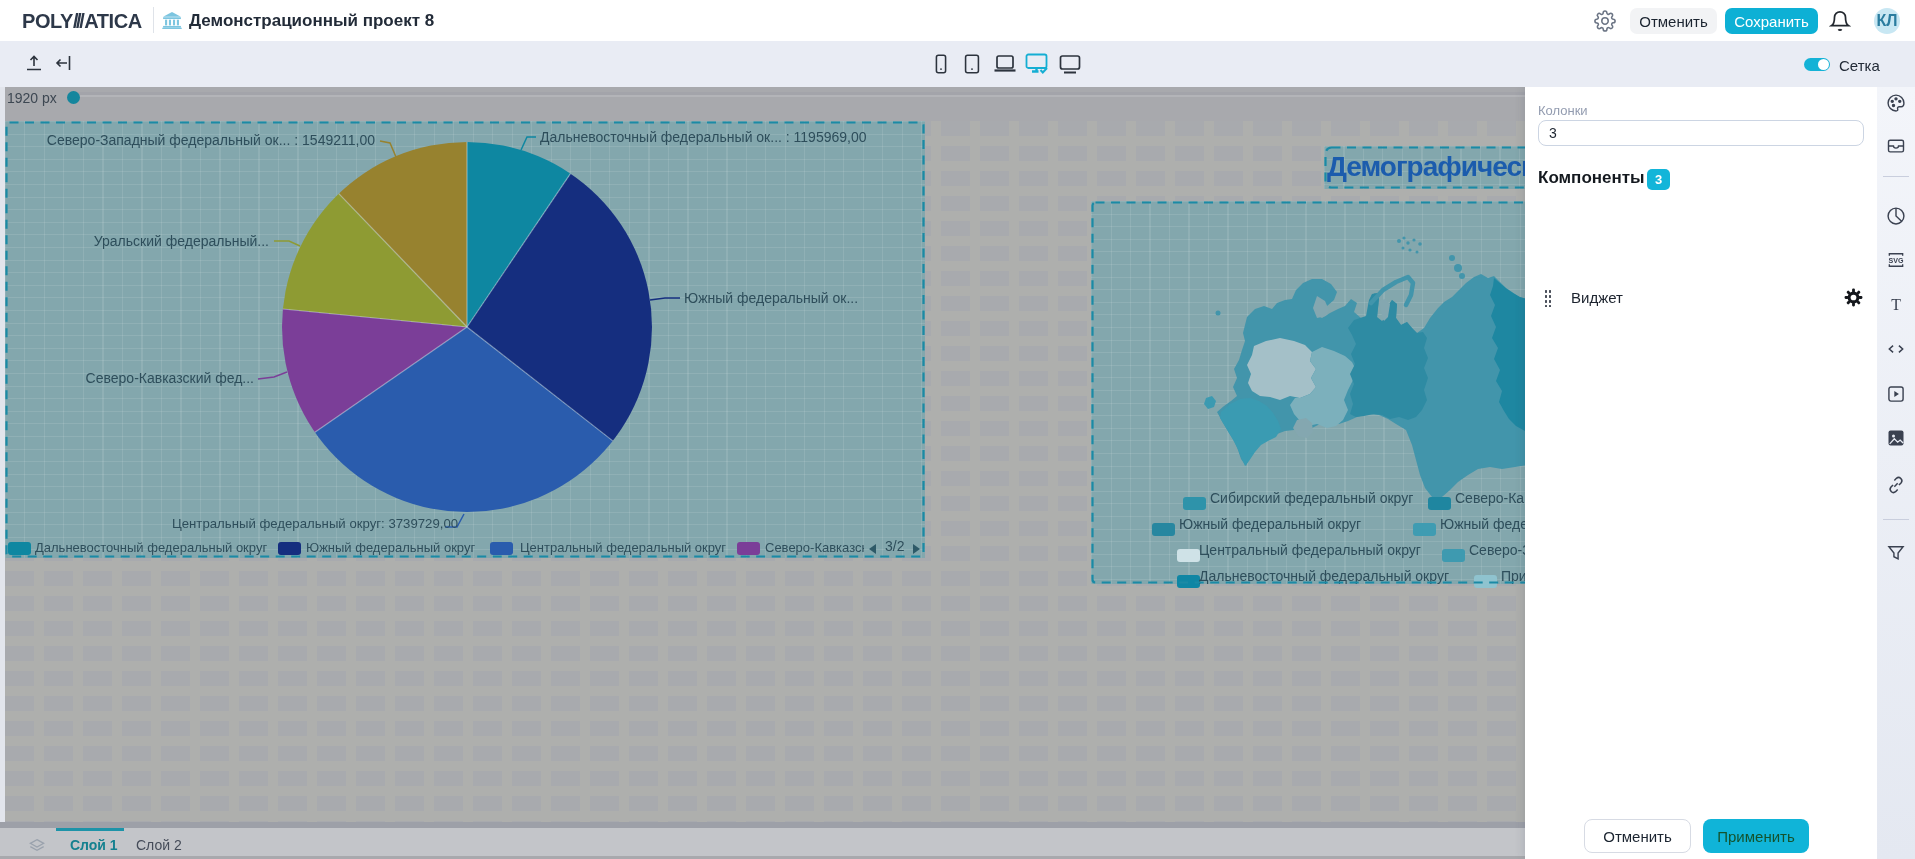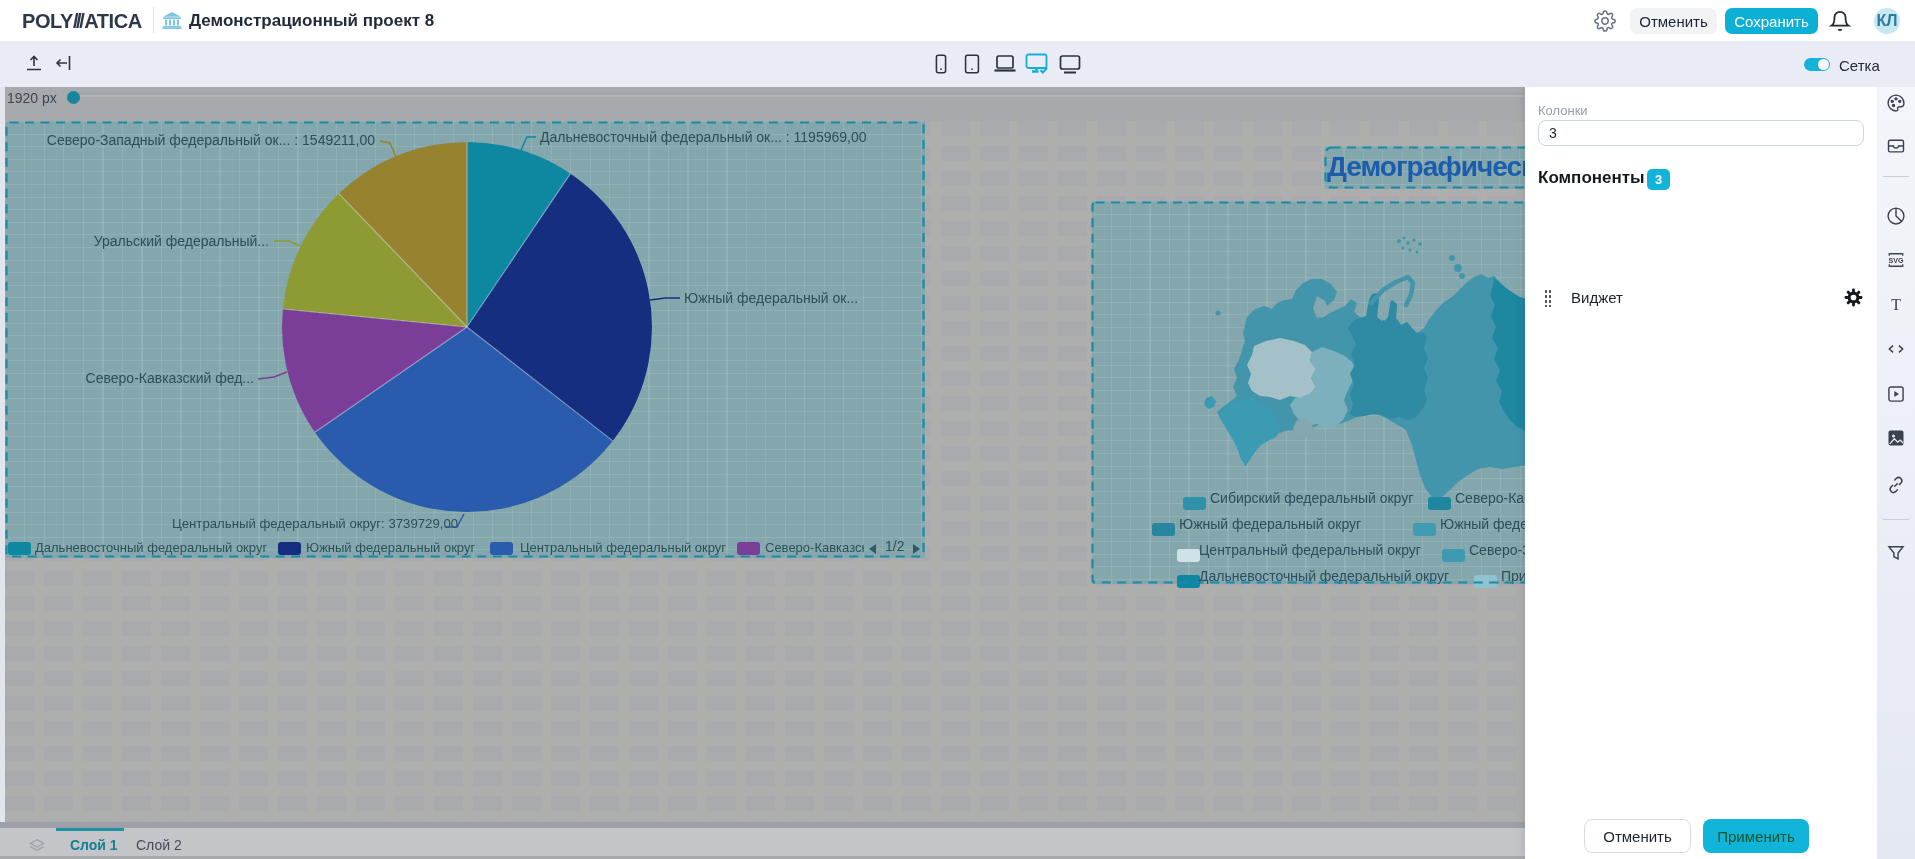--- a/index.html
+++ b/index.html
@@ -116,21 +116,21 @@
   <div class="lgl" style="left:30px; top:419px;">Дальневосточный федеральный округ</div>
   <div class="sw" style="left:273px; top:421px; background:#152e7f;"></div>
   <div class="lgl" style="left:301px; top:419px;">Южный федеральный округ</div>
   <div class="sw" style="left:485px; top:421px; background:#2a5cad;"></div>
   <div class="lgl" style="left:515px; top:419px;">Центральный федеральный округ</div>
   <div class="sw" style="left:732px; top:421px; background:#7b3e98;"></div>
   <div class="lgl" style="left:760px; top:419px; width:99px; overflow:hidden;">Северо-Кавказский</div>
   <svg width="12" height="12" style="position:absolute;left:862px;top:422px;">
       <path d="M9,1 L2,6 L9,11 Z" fill="#2e5a68"></path>
     </svg>
-  <div class="lbl" style="left:880px; top:417px;">1/2</div>
+  <div class="lbl" style="left:880px; top:417px;">3/2</div>
   <svg width="12" height="12" style="position:absolute;left:905px;top:422px;">
       <path d="M3,1 L10,6 L3,11 Z" fill="#2e5a68"></path>
     </svg>
 </div>
 <div class="widget" id="w-map">
   <svg width="786" height="383" style="position:absolute;left:0;top:0;z-index:3;">
       <rect x="1.5" y="1.5" width="783" height="380" rx="3" fill="none" stroke="#1b8aa5" stroke-width="2.2" stroke-dasharray="9 6.5"></rect>
     </svg>
   <svg width="786" height="383" viewBox="0 0 786 383" style="position:absolute;left:0;top:0;">
     <g transform="translate(-1091,-201)">

